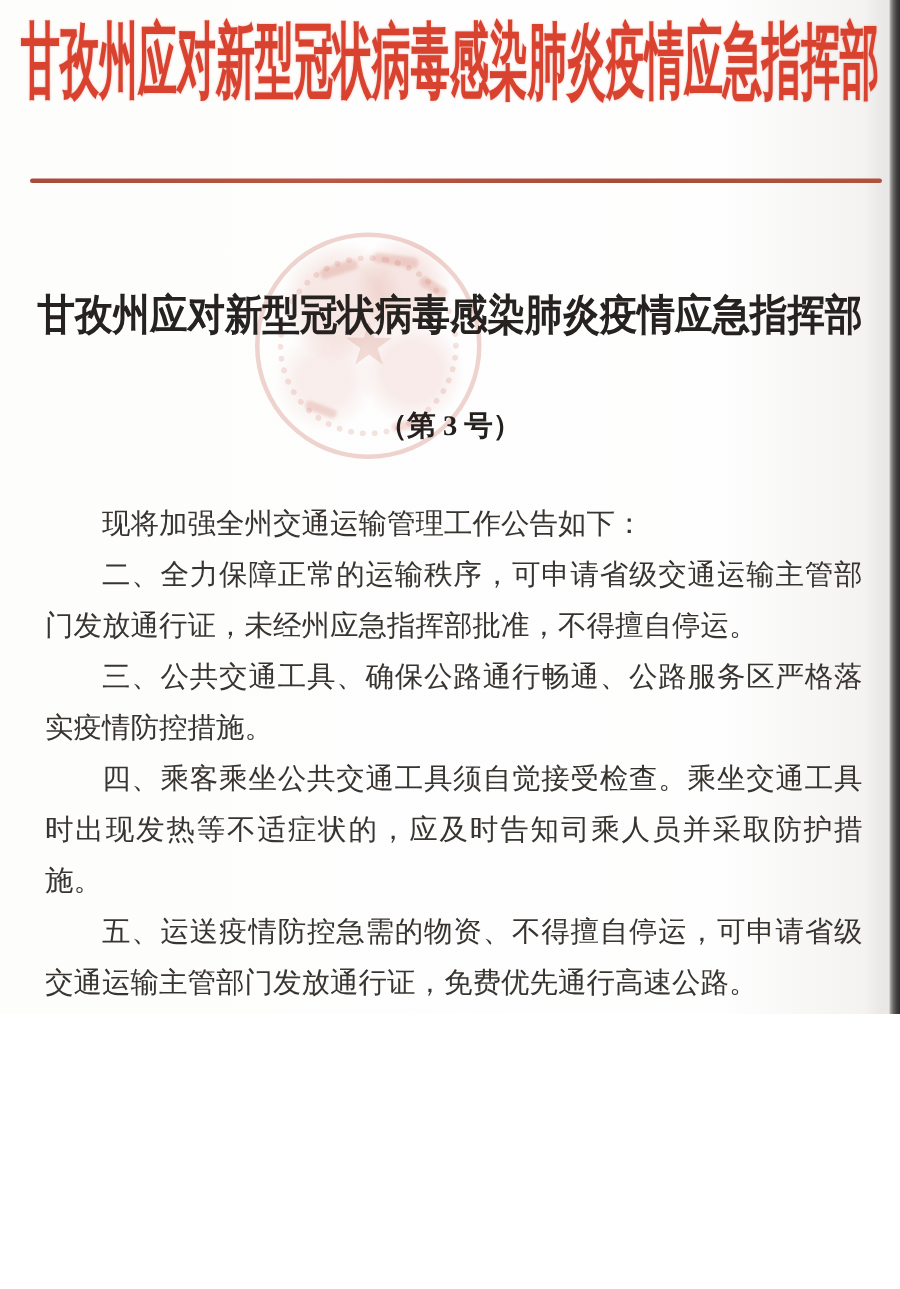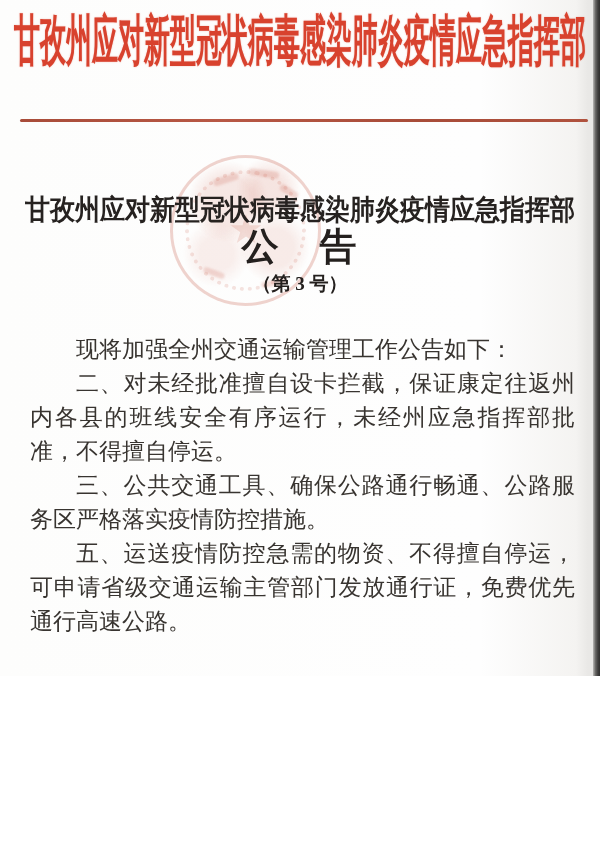--- a/index.html
+++ b/index.html
@@ -73,21 +73,21 @@
     text-align:center;font-size:37px;font-weight:700;color:#24201e;
     letter-spacing:2px;line-height:40px;
   }
   .title-no{
     position:absolute;top:271px;left:0;width:600px;z-index:2;
     text-align:center;font-size:19px;font-weight:700;color:#24201e;
   }
   
   .body-text{
     position:absolute;top:333px;left:30px;width:545px;z-index:2;
-    font-size:23px;line-height:34px;color:#383430;
+    font-size:19px;line-height:34px;color:#383430;
     text-align:justify;
   }
   .body-text p{margin:0;text-indent:2em;}
   
   .page-no{
     position:absolute;top:806px;left:520px;z-index:2;
     font-size:13px;color:#555351;letter-spacing:3px;white-space:nowrap;
   }
 </style>
 </head>
@@ -102,27 +102,27 @@
   <div class="seal">
     <div class="seal-star"></div>
     <div class="seal-mark m1"></div>
     <div class="seal-mark m2"></div>
     <div class="seal-mark m3"></div>
     <div class="seal-mark m4"></div>
     <div class="seal-mark m5"></div>
   </div>
 
   <div class="title-org">甘孜州应对新型冠状病毒感染肺炎疫情应急指挥部</div>
-  <div class="title-doc">公　告</div>
   <div class="title-no">（第 3 号）</div>
 
   <div class="body-text">
     <p>现将加强全州交通运输管理工作公告如下：</p>
-    <p>二、对未经批准擅自设卡拦截，保证康定往返州内各县的班线安全有序运行，未经州应急指挥部批准，不得擅自停运。</p>
+    <p>二、全力保障正常的运输秩序，可申请省级交通运输主管部门发放通行证，未经州应急指挥部批准，不得擅自停运。</p>
     <p>三、公共交通工具、确保公路通行畅通、公路服务区严格落实疫情防控措施。</p>
+    <p>四、乘客乘坐公共交通工具须自觉接受检查。乘坐交通工具时出现发热等不适症状的，应及时告知司乘人员并采取防护措施。</p>
     <p>五、运送疫情防控急需的物资、不得擅自停运，可申请省级交通运输主管部门发放通行证，免费优先通行高速公路。</p>
   </div>
 
   <div class="page-no">— 1 —</div>
 
   <div class="scan-edge"></div>
 
 </div>
 
 </body></html>

